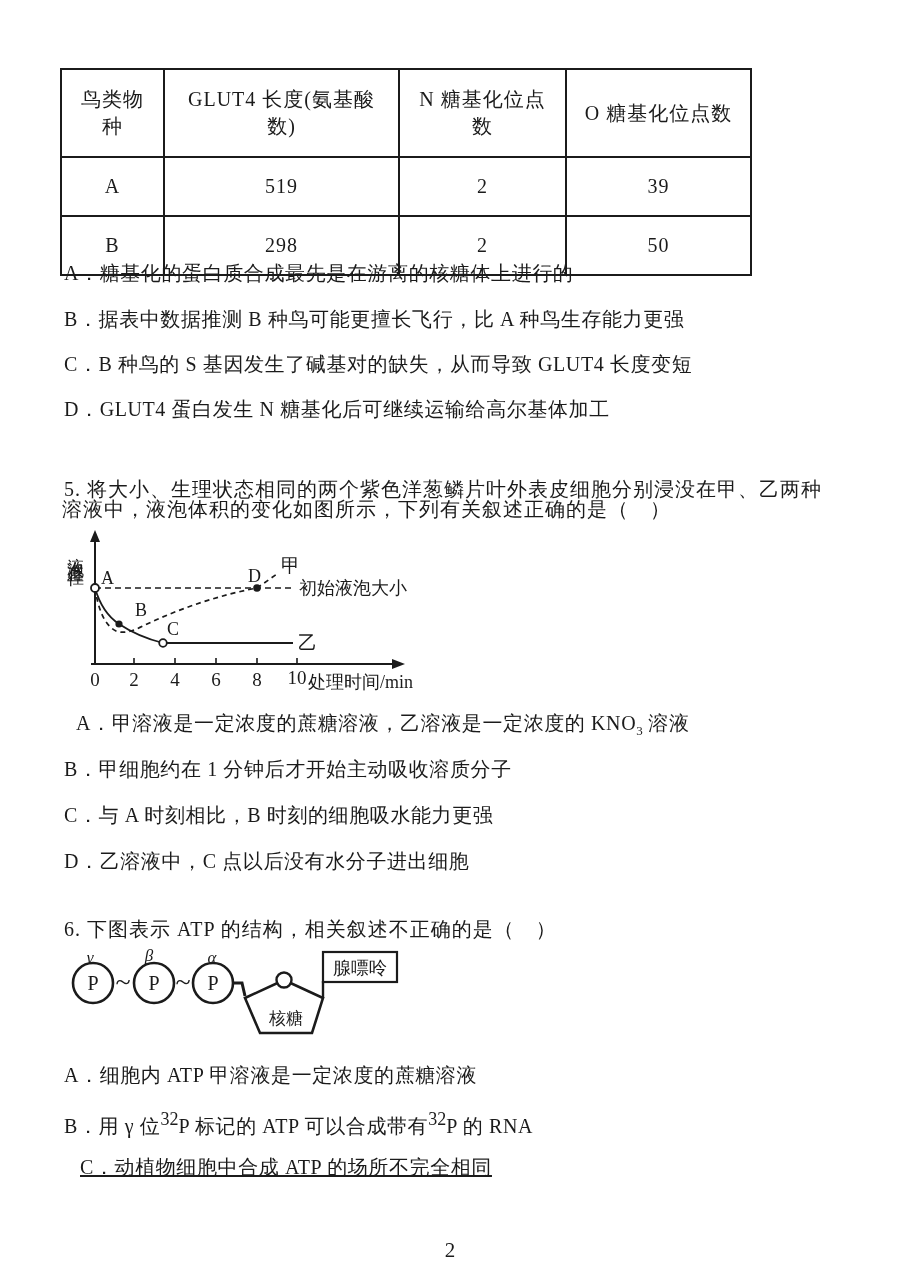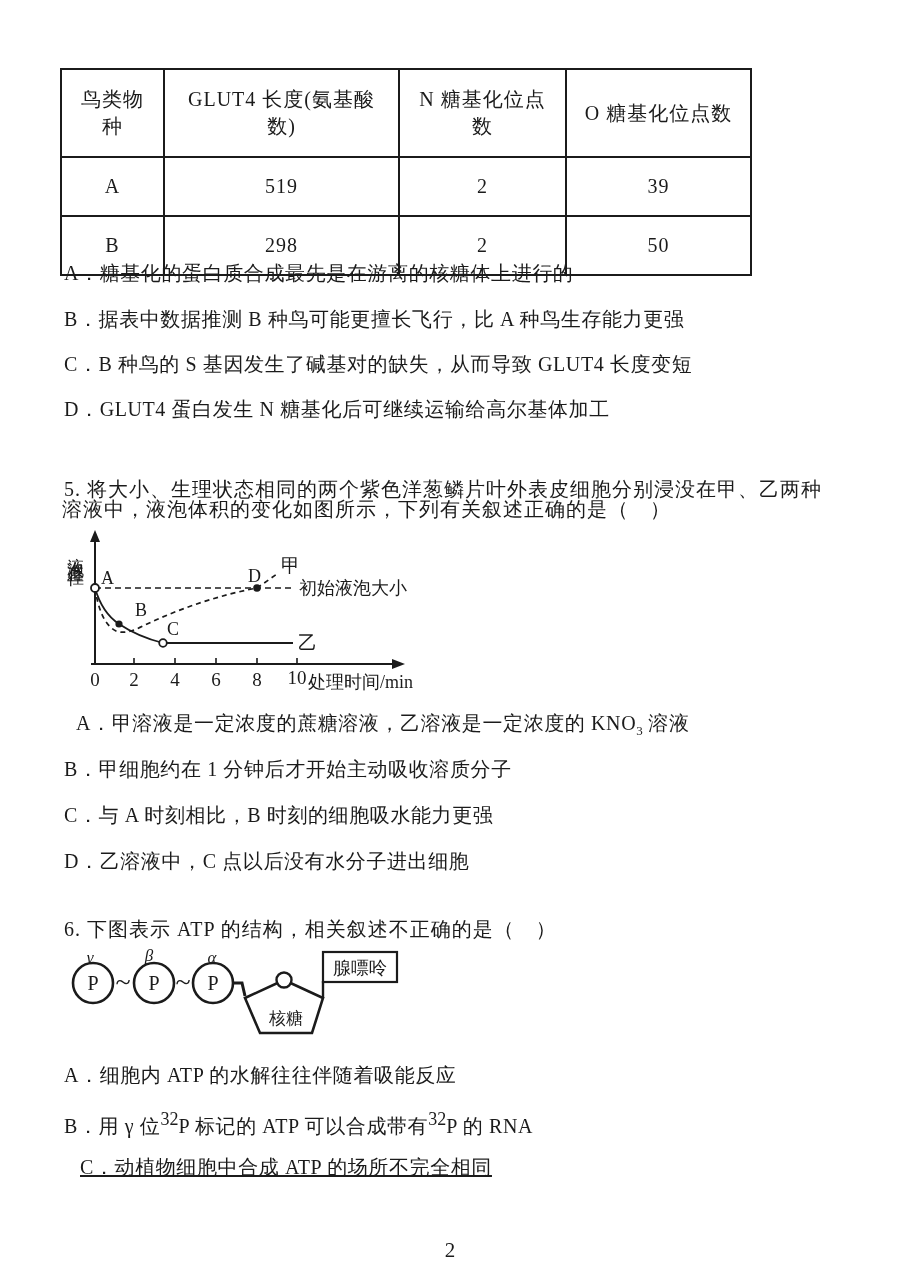--- a/index.html
+++ b/index.html
@@ -168,19 +168,19 @@
       <polygon points="229,42 268,60 257,95 205,95 190,60" fill="#ffffff" stroke="#1b1b1b" stroke-width="2.6"></polygon>
       <circle cx="229" cy="42" r="7.5" fill="#ffffff" stroke="#1b1b1b" stroke-width="2.4"></circle>
       <text x="231" y="86" font-size="17" text-anchor="middle">核糖</text>
 
       <line x1="268" y1="60" x2="268" y2="43" stroke="#1b1b1b" stroke-width="2.4"></line>
       <rect x="268" y="14" width="74" height="30" fill="#ffffff" stroke="#1b1b1b" stroke-width="2.2"></rect>
       <text x="305" y="36" font-size="18" text-anchor="middle">腺嘌呤</text>
     </svg>
   </div>
 
-  <div class="tline" style="left:64px;top:1064px;">A．细胞内 ATP 的水解往往伴随着吸能反应</div>
+  <div class="tline" style="left:64px;top:1064px;">A．细胞内 ATP 甲溶液是一定浓度的蔗糖溶液</div>
   <div class="tline" style="left:64px;top:1110px;"><span>B．用 γ 位</span><sup class="iso">32</sup><span>P 标记的 ATP 可以合成带有</span><sup class="iso">32</sup><span>P 的 RNA</span></div>
   <div class="tline" style="left:80px;top:1156px;text-decoration:underline;">C．动植物细胞中合成 ATP 的场所不完全相同</div>
 
   <div class="pagenum">2</div>
 
 </div>
 
 </body></html>

